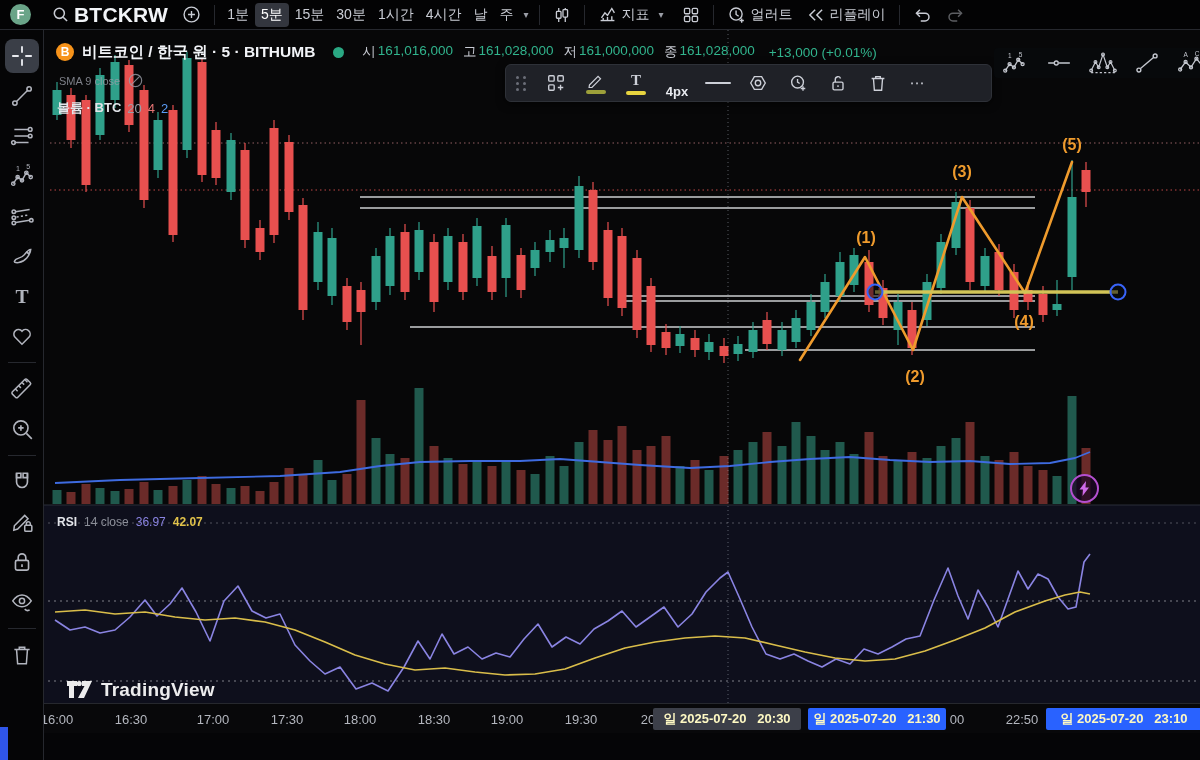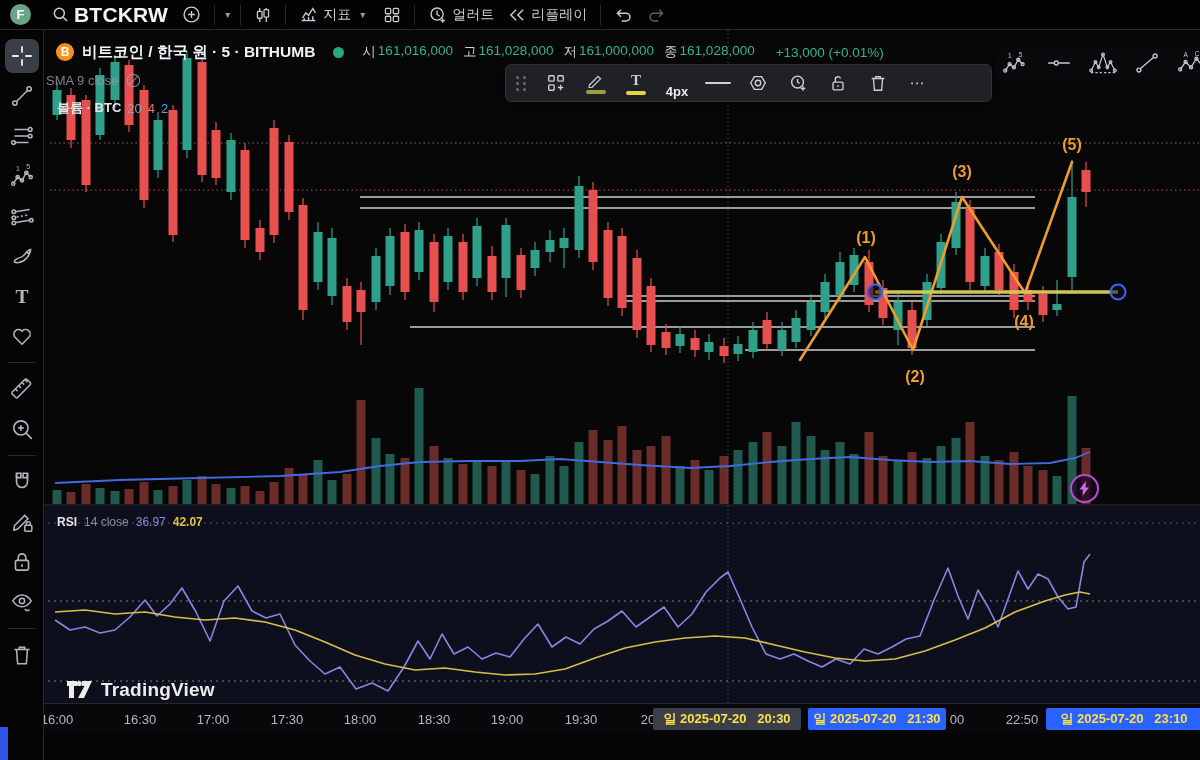--- a/index.html
+++ b/index.html
@@ -42,22 +42,22 @@
   .rdiv { width:28px; height:1px; background:#26282e; margin:6px 0; }
   .sliver { position:absolute; left:0; top:727px; width:8px; height:33px; background:#2f55e8; }
   
   #chart-svg { position:absolute; left:44px; top:30px; }
   .hdr1 { position:absolute; left:56px; top:42px; display:flex; align-items:center; gap:8px; height:20px; font-size:13.5px; }
   .btcicon { width:18px; height:18px; border-radius:50%; background:#f7931a; color:#fff; font-weight:bold; font-size:12px; display:flex; align-items:center; justify-content:center; }
   .hdr-title { font-size:15.5px; font-weight:bold; color:#f2f4f8; }
   .mkt-dot { width:11px; height:11px; border-radius:50%; background:#2aa883; margin:0 10px; }
   .ohlc { display:flex; gap:10px; align-items:center; }
   .ohlc .k { color:#c9ccd4; } .ohlc .v { color:#31b48d; }
-  .chg { color:#31b48d; margin-left:13px; }
-  .hdr2 { position:absolute; left:46px; top:72px; display:flex; align-items:center; gap:7px; font-size:13px; color:#9b9ea8; opacity:.8; }
+  .chg { color:#31b48d; margin-left:6px; }
+  .hdr2 { position:absolute; left:59px; top:72px; display:flex; align-items:center; gap:7px; font-size:11px; color:#9b9ea8; opacity:.8; }
   .hdr3 { position:absolute; left:57px; top:99px; display:flex; align-items:center; gap:6px; font-size:13px; }
   .hdr3 .lbl { color:#e3e5ea; font-weight:bold; } .hdr3 .len { color:#9b9ea8; }
   .hdr3 .v1 { color:#e57373; } .hdr3 .v2 { color:#5b9cf6; }
   
   .floatbar {
     position:absolute; left:505px; top:64px; height:38px; width:487px;
     background:#1f2127; border:1px solid #2e3138; border-radius:6px;
     display:flex; align-items:center; padding:0 8px; gap:2px;
     box-shadow:0 2px 8px rgba(0,0,0,.6);
   }
@@ -76,21 +76,21 @@
   .boost { position:absolute; left:1070px; top:474px; width:29px; height:29px; border-radius:50%; border:2.5px solid #b44fd0; background:rgba(30,8,38,.75); display:flex; align-items:center; justify-content:center; cursor:pointer; }
   
   .rsirow { position:absolute; left:57px; top:515px; display:flex; gap:7px; font-size:12px; align-items:center; }
   .rsirow .t1 { color:#e3e5ea; font-weight:bold; } .rsirow .t2 { color:#8b8e98; }
   .rsirow .p { color:#8a84e2; } .rsirow .y { color:#e0c24a; font-weight:bold; }
   .wm { position:absolute; left:66px; top:666px; display:flex; align-items:center; gap:8px; opacity:.92;margin-top:12px; }
   .wm .txt { font-size:19px; font-weight:bold; color:#fff; letter-spacing:.2px; }
   
   .taxis { position:absolute; left:44px; top:703px; width:1156px; height:30px; background:#08080a; border-top:1px solid #26282e; overflow:hidden; }
   .tlab { position:absolute; top:8px; transform:translateX(-50%); font-size:13px; color:#b4b7bf; white-space:nowrap; }
-  .tbadge { position:absolute; top:4px; height:22px; border-radius:2px; color:#fde047; font-size:13px; font-weight:bold; display:flex; align-items:center; justify-content:center; white-space:pre; }
+  .tbadge { position:absolute; top:4px; height:22px; border-radius:2px; color:#fef9c3; font-size:13px; font-weight:bold; display:flex; align-items:center; justify-content:center; white-space:pre; }
   .tbadge.blue { background:#2962ff; } .tbadge.dark { background:#3c3f49; }
   
   .botbar { position:absolute; left:44px; top:733px; width:1156px; height:27px; background:#050507; border-top:1px solid #26282e; display:flex; align-items:flex-start; padding:10px 0 0 26px; gap:0; }
   .rng { border:none; background:none; color:#b2b5be; font-size:13.5px; font-weight:bold; padding:0 11px; cursor:pointer; font-family:inherit; }
   .bdiv { width:1px; height:18px; background:#26282e; margin:0 10px; }
 </style>
 </head>
 <body>
 
 <div id="app">
@@ -108,20 +108,30 @@
     </button>
     <button class="tbtn">
       <svg width="19" height="19" viewBox="0 0 22 22">
           <g stroke="currentColor" stroke-width="1.6" fill="none">
             <circle cx="11" cy="11" r="8.6"></circle>
             <path d="M11 7v8M7 11h8"></path>
           </g>
         </svg>
     </button>
     <div class="vdiv"></div>
+    <div id="tf-row" style="display:flex;align-items:center;">
+        <button class="tbtn tf">1분</button>
+        <button class="tbtn tf active">5분</button>
+        <button class="tbtn tf">15분</button>
+        <button class="tbtn tf">30분</button>
+        <button class="tbtn tf">1시간</button>
+        <button class="tbtn tf">4시간</button>
+        <button class="tbtn tf">날</button>
+        <button class="tbtn tf">주</button>
+      </div>
     <span class="chev">▾</span>
     <div class="vdiv"></div>
     <button class="tbtn">
       <svg width="18" height="18" viewBox="0 0 22 22">
           <g stroke="currentColor" stroke-width="1.6" fill="none">
             <path d="M7 2.5v4M7 15v4.5"></path>
             <rect x="4.2" y="6.5" width="5.6" height="8.5" rx="1"></rect>
             <path d="M15 2.5v2M15 13.5v6"></path>
             <rect x="12.2" y="4.5" width="5.6" height="9" rx="1"></rect>
           </g>
@@ -767,21 +777,21 @@
           <path d="M1 3h10v5H8v12H3V8H1z"></path>
           <circle cx="13.2" cy="5.5" r="2.6"></circle>
           <path d="M16 3h10l-8 17h-6l6.5-12H16z"></path>
         </g>
       </svg>
     <span class="txt">TradingView</span>
   </div>
 
   <div class="taxis" id="taxis">
       <span class="tlab" style="left: 13px;">16:00</span>
-      <span class="tlab" style="left: 96px;">16:30</span>
+      <span class="tlab" style="left: 87px;">16:30</span>
       <span class="tlab" style="left: 169px;">17:00</span>
       <span class="tlab" style="left: 243px;">17:30</span>
       <span class="tlab" style="left: 316px;">18:00</span>
       <span class="tlab" style="left: 390px;">18:30</span>
       <span class="tlab" style="left: 463px;">19:00</span>
       <span class="tlab" style="left: 537px;">19:30</span>
       <span class="tlab" style="left: 604px;">20</span>
       <span class="tlab" style="left: 913px;">00</span>
       <span class="tlab" style="left: 978px;">22:50</span>
       <span class="tbadge dark" style="left: 609px; width: 148px;">일 2025-07-20   20:30</span>

